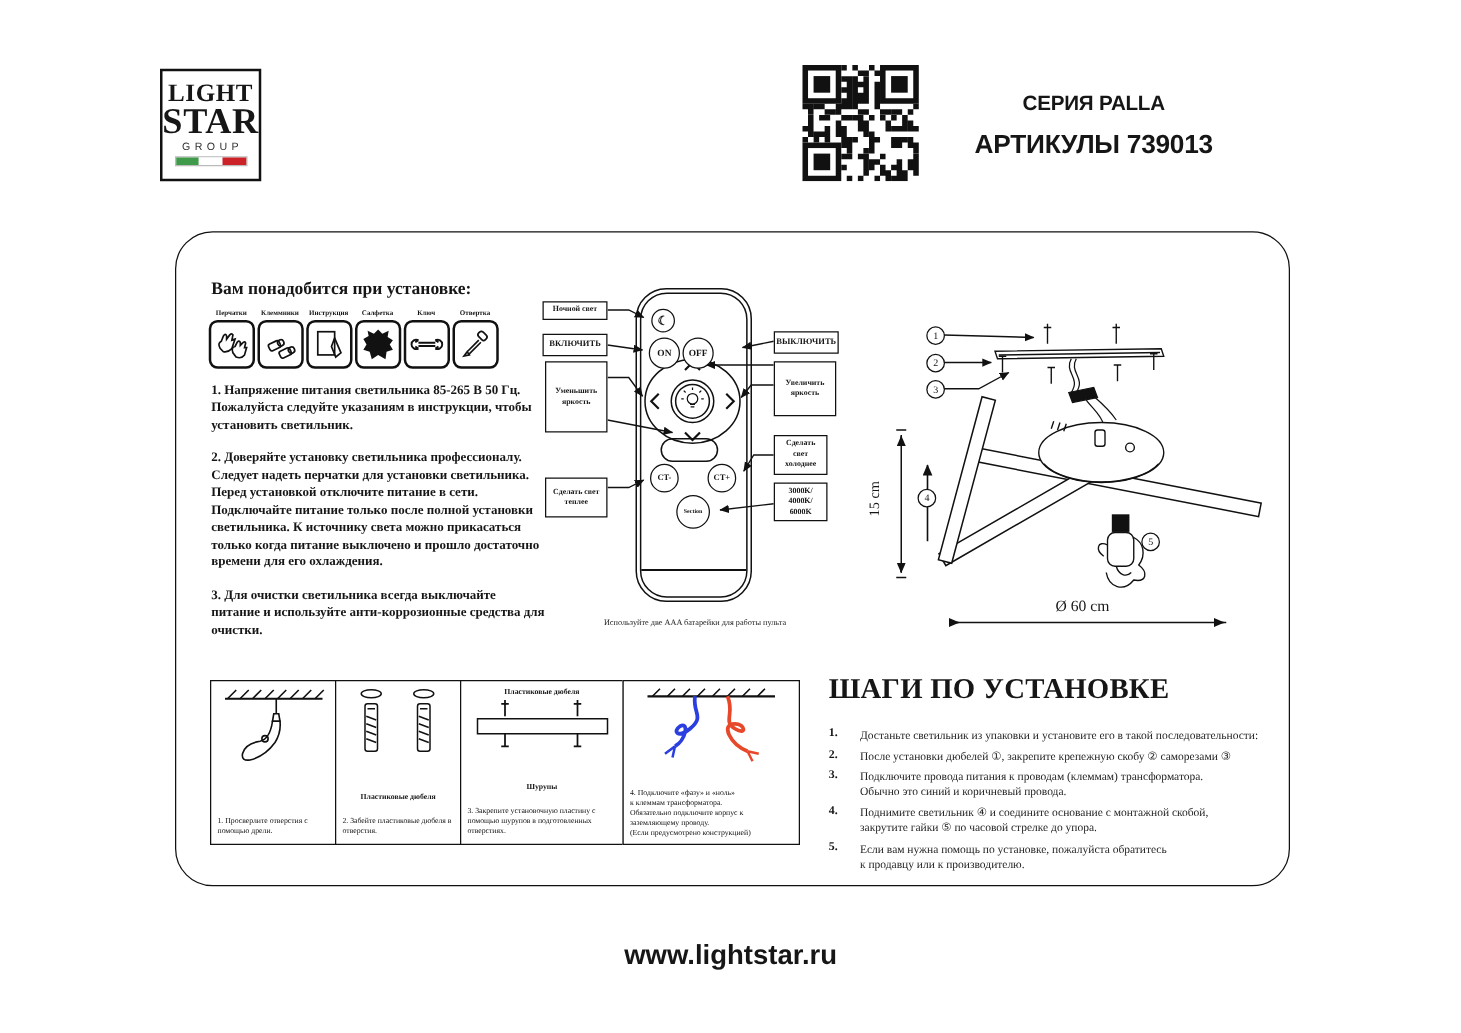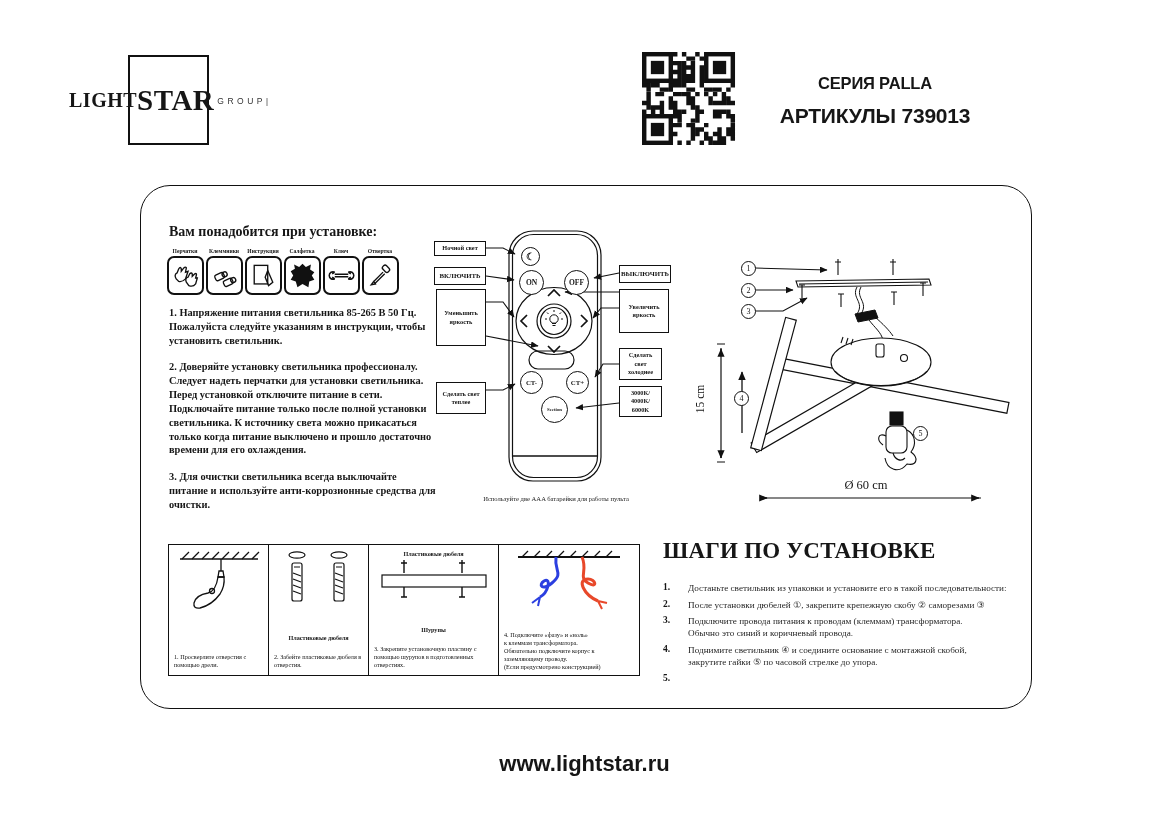--- a/index.html
+++ b/index.html
@@ -1,21 +1,21 @@
 <!DOCTYPE html>
 <html><head>
 <meta charset="utf-8">
 <style>
   html,body{margin:0;padding:0;background:#fff;}
   .page{position:relative;width:1169px;height:826px;background:#fff;overflow:hidden;
         font-family:"Liberation Sans","DejaVu Sans",sans-serif;color:#161616;}
   .abs{position:absolute;}
   
   .logo-box{left:128px;top:55px;width:77px;height:86px;border:2px solid #111;
-            display:flex;flex-direction:row;align-items:center;justify-content:center;}
+            display:flex;flex-direction:column;align-items:center;justify-content:center;}
   .logo-l1{font-family:"Liberation Serif","DejaVu Serif",serif;font-weight:bold;font-size:20px;line-height:.85;letter-spacing:.5px;}
   .logo-l2{font-family:"Liberation Serif","DejaVu Serif",serif;font-weight:bold;font-size:29px;line-height:.9;letter-spacing:.5px;}
   .logo-l3{font-size:8.5px;letter-spacing:3.5px;margin-top:2px;margin-left:3px;color:#333;}
   .logo-flag{display:flex;width:56px;height:6px;margin-top:3px;border:.5px solid #bbb;}
   .logo-flag span{flex:1;}
   .doc-title{left:237px;top:63px;width:400px;font-size:27px;font-weight:bold;line-height:1.22;letter-spacing:-.4px;}
   .qr{left:640px;top:52px;width:97px;height:93px;}
   .series-blk{left:758px;top:74px;width:234px;text-align:center;}
   .series{font-size:16.5px;font-weight:bold;letter-spacing:-.2px;}
   .articles{font-size:21px;font-weight:bold;margin-top:11px;letter-spacing:-.2px;}
@@ -282,21 +282,21 @@
     <div class="abs cbox" style="left:478px;top:103px;width:50px;height:44px;">Увеличить яркость</div>
     <div class="abs cbox" style="left:478px;top:162px;width:43px;height:32px;">Сделать свет холоднее</div>
     <div class="abs cbox prewrap" style="left:478px;top:200px;width:43px;height:31px;">3000K/
 4000K/
 6000K</div>
 
     <div class="abs btn" style="left:380px;top:61px;width:19px;height:19px;font-size:10px;">
         <span>☾</span>
       </div>
     <div class="abs btn" style="left:378px;top:84px;width:25px;height:25px;font-size:7.5px;">ON</div>
-    <div class="abs btn" style="left:423px;top:84px;width:25px;height:25px;font-size:7.5px;">OFF</div>
+    <div class="abs btn" style="left:405px;top:84px;width:25px;height:25px;font-size:7.5px;">OFF</div>
     <div class="abs btn" style="left:379px;top:185px;width:23px;height:23px;font-size:6.8px;">CT-</div>
     <div class="abs btn" style="left:425px;top:185px;width:23px;height:23px;font-size:6.8px;">CT+</div>
     <div class="abs btn" style="left:400px;top:210px;width:27px;height:27px;font-size:4.8px;">Section</div>
     <div class="abs battery-note">Используйте две  AAA  батарейки для работы пульта</div>
 
     <span class="abs marker" style="left:600px;top:75px;">1</span>
     <span class="abs marker" style="left:600px;top:97px;">2</span>
     <span class="abs marker" style="left:600px;top:118px;">3</span>
     <span class="abs marker" style="left:593px;top:205px;">4</span>
     <span class="abs marker" style="left:772px;top:240px;">5</span>
@@ -375,20 +375,22 @@
         <div class="step-text prewrap">Подключите провода питания к проводам (клеммам) трансформатора.
 Обычно это синий и коричневый провода.</div>
       </div>
       <div class="step">
         <div class="step-num">4.</div>
         <div class="step-text prewrap">Поднимите светильник ④ и соедините основание с монтажной скобой,
 закрутите гайки ⑤ по часовой стрелке до упора.</div>
       </div>
       <div class="step">
         <div class="step-num">5.</div>
+        <div class="step-text prewrap">Если вам нужна помощь по установке, пожалуйста обратитесь
+к продавцу или к производителю.</div>
       </div>
     </div>
 
   </div>
 
   <div class="abs footer-url">www.lightstar.ru</div>
 
 </div>
 
 </body></html>

